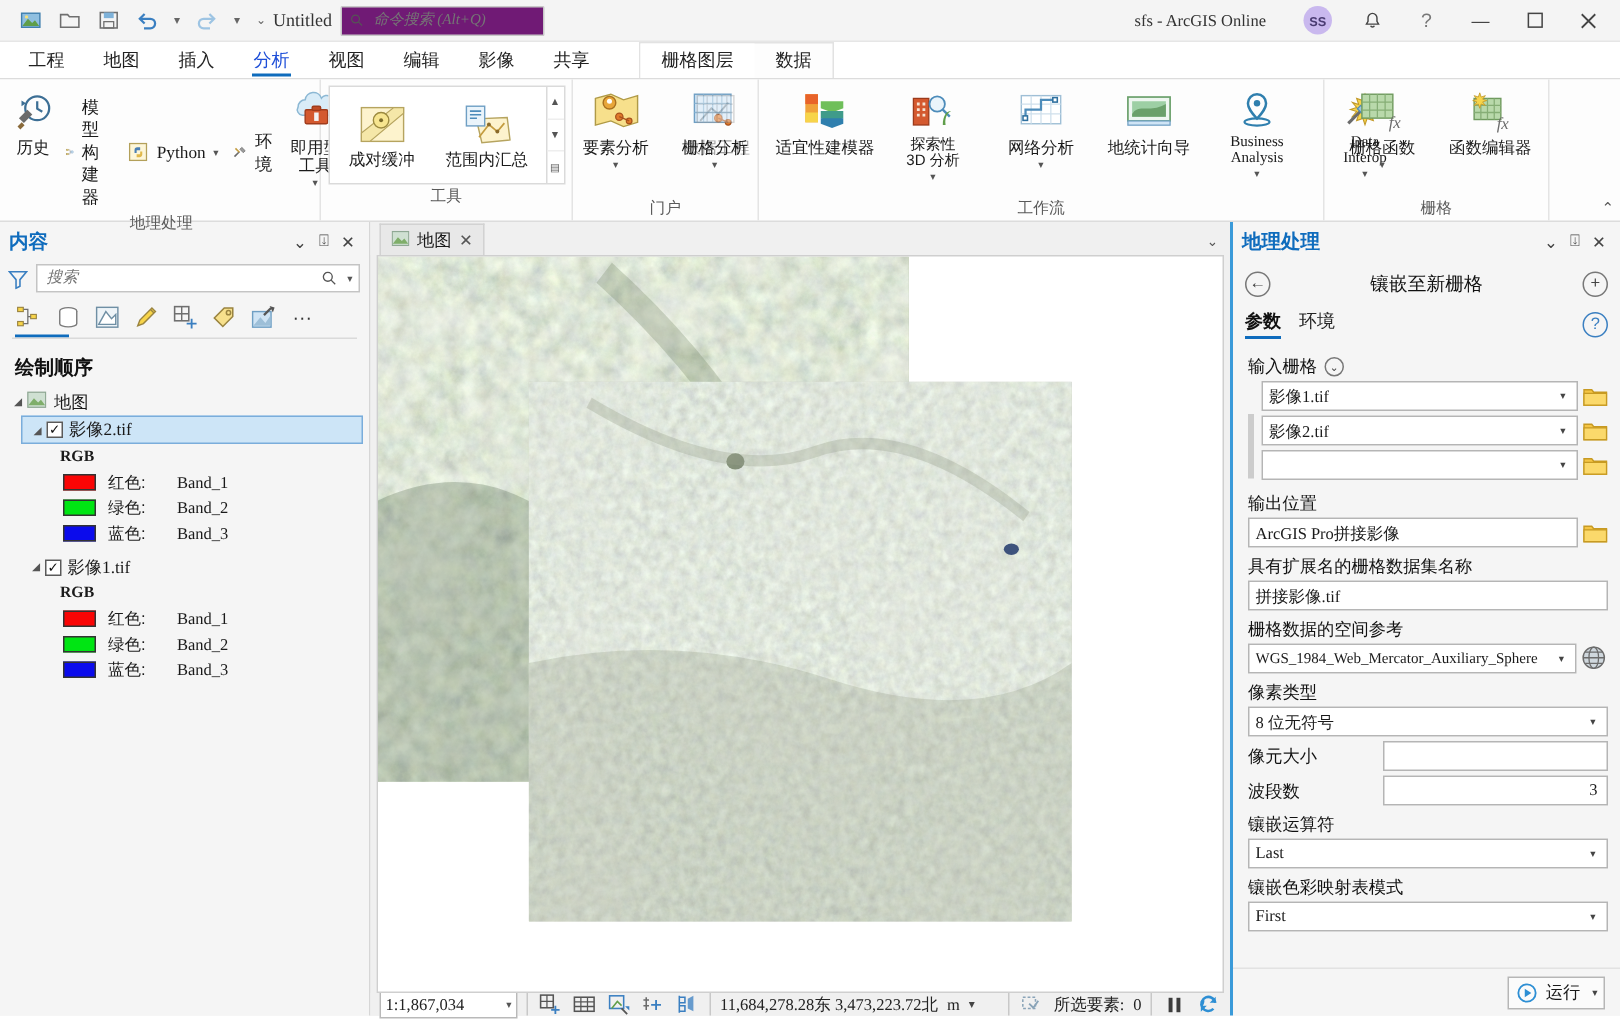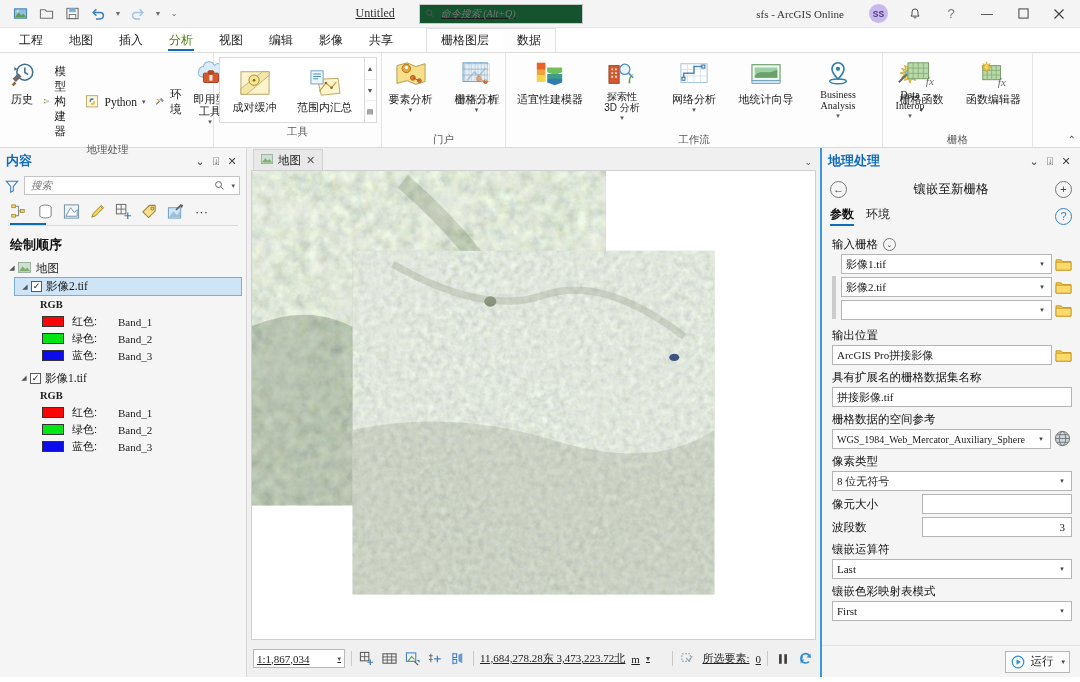--- a/index.html
+++ b/index.html
@@ -19,24 +19,24 @@
     height: 28px; display: flex; align-items: center;
     background: #f4f4f4; border-bottom: 1px solid #e6e6e6;
     padding: 0 2px;
   }
   .qat { display: flex; align-items: center; gap: 2px; padding-left: 6px; }
   .qat-btn {
     width: 24px; height: 22px; display: flex; align-items: center; justify-content: center;
     border-radius: 2px; cursor: default;
   }
   .qat-caret { width: 12px; height: 22px; display:flex; align-items:center; justify-content:center; font-size:8px; color:#666; }
-  .title-center { flex: 1; display: flex; align-items: center; justify-content: center; gap: 24px; text-decoration: underline; }
+  .title-center { flex: 1; display: flex; align-items: center; gap: 6px; }
   .doc-title { font-size: 12px; color: #333; font-family: "Liberation Serif", serif; }
   .cmd-search {
-    width: 164px; height: 20px; border: 1px solid #c8c8c8; background: #14532d;
+    width: 136px; height: 20px; border: 1px solid #c8c8c8; background: #701a75;
     display: flex; align-items: center; padding: 0 5px; gap: 4px; border-radius: 1px;
   }
   .cmd-search input {
     border: none; outline: none; font-size: 10px; width: 100%;
     color: #999; font-style: italic; background: transparent;
     font-family: "Liberation Serif", serif;
   }
   .title-right { display: flex; align-items: center; gap: 2px; padding-right: 2px; }
   .acct { font-size: 11px; color: #333; font-family: "Liberation Serif", serif; margin-right: 23px; }
   .avatar {
@@ -52,21 +52,21 @@
   
   .ribbon-tabs {
     height: 25px; display: flex; align-items: stretch;
     background: #ffffff; border-bottom: 1px solid #dcdcdc;
     padding-left: 6px; position: relative;
   }
   .rtab {
     padding: 0 13px; display: flex; align-items: center; font-size: 12px;
     color: #222; position: relative; cursor: default;
   }
-  .rtab.active { color: #4d7c0f; }
+  .rtab.active { color: #1d4ed8; }
   .rtab.active::after {
     content: ''; position: absolute; left: 12px; right: 12px; bottom: 1px;
     height: 2px; background: #0f6cbd;
   }
   .ctx-group {
     display: flex; align-items: stretch; margin-left: 20px;
     background: #fdfdfd; border: 1px solid #e2e2e2; border-bottom: none;
   }
   .ctx-tab {
     padding: 0 14px; display: flex; align-items: center; font-size: 12px; color: #222;
@@ -165,22 +165,22 @@
   .map-tab {
     height: 21px; display: flex; align-items: center; gap: 5px; padding: 0 7px;
     background: #e8e8e8; border: 1px solid #d2d2d2; border-bottom: none; font-size: 11.5px;
   }
   .map-tab .x { font-size: 11px; color: #555; }
   .map-view {
     flex: 1; margin: 0 4px 0 4px; background: #ffffff; border: 1px solid #cfcfcf;
     position: relative; overflow: hidden;
   }
   .statusbar {
-    height: 37px; display: flex; align-items: center; gap: 6px;
-    background: #f0f0f0; padding: 0 6px; font-size: 11px; color: #222; text-decoration: underline;
+    height: 15px; display: flex; align-items: center; gap: 6px;
+    background: #f0f0f0; padding: 0 6px; font-size: 11px; color: #222;
   }
   .scale-box {
     width: 92px; height: 19px; border: 1px solid #b9b9b9; background: #fff;
     display: flex; align-items: center; padding: 0 3px; font-size: 11px;
     font-family: "Liberation Serif", serif;
   }
   .scale-box .v { flex: 1; }
   .scale-box .c { font-size: 7px; color: #555; }
   .sb-sep { width: 1px; height: 15px; background: #c8c8c8; }
   .sb-ico { width: 17px; height: 17px; display: flex; align-items: center; justify-content: center; }

